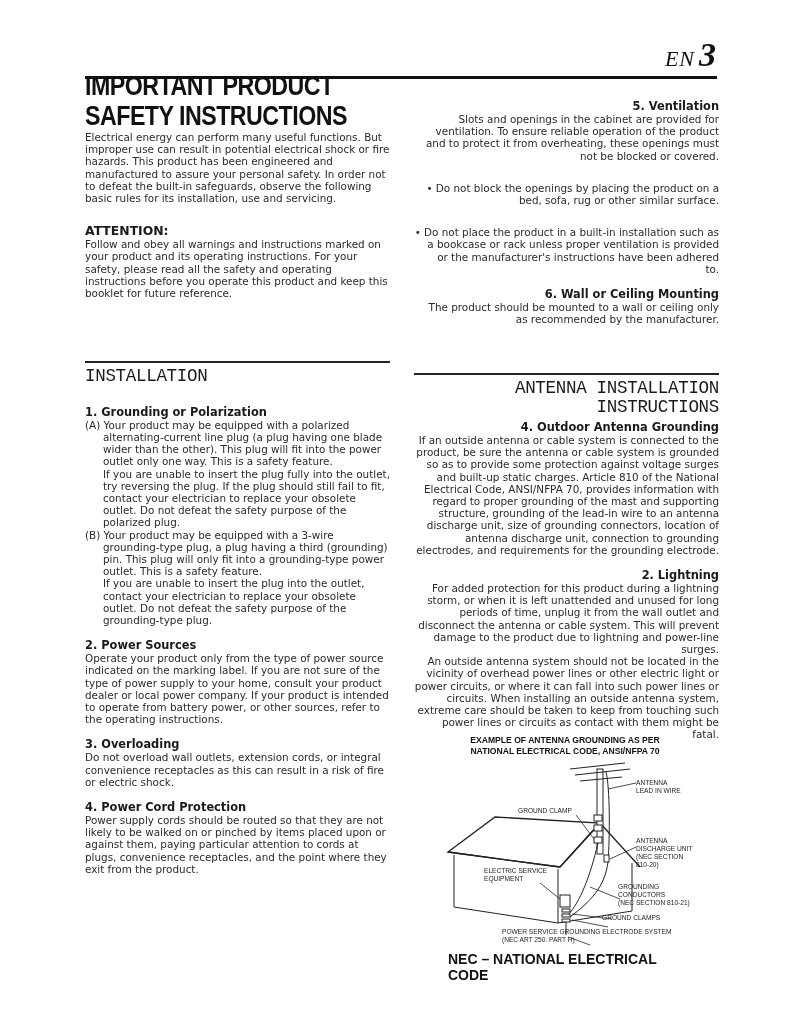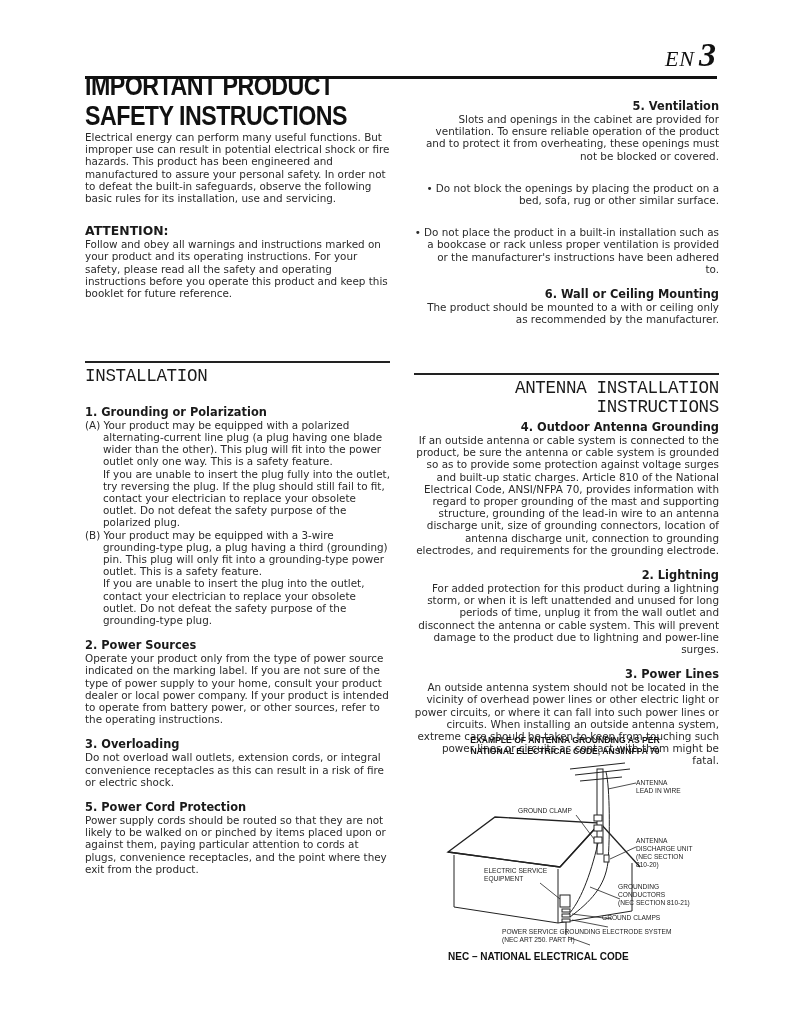--- a/index.html
+++ b/index.html
@@ -26,21 +26,21 @@
   .para { margin: 0; }
   .gap { margin-top: 12px; }
   .item { padding-left: 18px; text-indent: -18px; }
   .item .cont { display: block; text-indent: 0; }
   .bullet { padding-left: 10px; text-indent: -10px; margin-top: 20px; }
 
   .figure { position: absolute; left: 440px; top: 735px; width: 260px; height: 230px; }
   .fig-title { font-family: "Liberation Sans", sans-serif; font-weight: bold; font-size: 8.6px; line-height: 11px; text-align: center; color: #111; width: 230px; margin-left: 10px; }
   .fig-svg { position: absolute; left: 0; top: 22px; }
   .lbl { font-family: "Liberation Sans", sans-serif; font-size: 6.6px; fill: #222; }
-  .nec { position: absolute; left: 8px; top: 216px; font-family: "Liberation Sans", sans-serif; font-weight: bold; font-size: 10px; color: #111; }
+  .nec { position: absolute; left: 8px; top: 216px; font-family: "Liberation Sans", sans-serif; font-weight: bold; font-size: 14px; color: #111; }
 </style>
 </head>
 <body>
 
 <div class="top-rule"></div>
 <div class="page-num">
   <span class="en">EN</span><span class="num">3</span>
 </div>
 
 <div class="col col-left">
@@ -68,48 +68,47 @@
       <span>Your product may be equipped with a 3-wire grounding-type plug, a plug having a third (grounding) pin. This plug will only fit into a grounding-type power outlet. This is a safety feature.</span>
       <span class="cont">If you are unable to insert the plug into the outlet, contact your electrician to replace your obsolete outlet. Do not defeat the safety purpose of the grounding-type plug.</span>
     </div>
 
     <h3 class="gap">2. Power Sources</h3>
     <p class="para">Operate your product only from the type of power source indicated on the marking label. If you are not sure of the type of power supply to your home, consult your product dealer or local power company. If your product is intended to operate from battery power, or other sources, refer to the operating instructions.</p>
 
     <h3 class="gap">3. Overloading</h3>
     <p class="para">Do not overload wall outlets, extension cords, or integral convenience receptacles as this can result in a risk of fire or electric shock.</p>
 
-    <h3 class="gap">5. Power Cord Protection</h3>
+    <h3 class="gap">4. Power Cord Protection</h3>
     <p class="para">Power supply cords should be routed so that they are not likely to be walked on or pinched by items placed upon or against them, paying particular attention to cords at plugs, convenience receptacles, and the point where they exit from the product.</p>
   </div>
 </div>
 
 <div class="col col-right">
   <h3>5. Ventilation</h3>
   <p class="para">Slots and openings in the cabinet are provided for ventilation. To ensure reliable operation of the product and to protect it from overheating, these openings must not be blocked or covered.</p>
   <div class="bullet">• <span>Do not block the openings by placing the product on a bed, sofa, rug or other similar surface.</span></div>
   <div class="bullet">• <span>Do not place the product in a built-in installation such as a bookcase or rack unless proper ventilation is provided or the manufacturer's instructions have been adhered to.</span></div>
 
   <h3 class="gap">6. Wall or Ceiling Mounting</h3>
-  <p class="para">The product should be mounted to a with or ceiling only as recommended by the manufacturer.</p>
+  <p class="para">The product should be mounted to a wall or ceiling only as recommended by the manufacturer.</p>
 
   <div style="margin-top:48px">
     <div class="sec-rule"></div>
     <div class="sec-title">
       <div>ANTENNA INSTALLATION</div>
       <div>INSTRUCTIONS</div>
     </div>
 
     <h3 style="margin-top:3px">4. Outdoor Antenna Grounding</h3>
     <p class="para">If an outside antenna or cable system is connected to the product, be sure the antenna or cable system is grounded so as to provide some protection against voltage surges and built-up static charges. Article 810 of the National Electrical Code, ANSI/NFPA 70, provides information with regard to proper grounding of the mast and supporting structure, grounding of the lead-in wire to an antenna discharge unit, size of grounding connectors, location of antenna discharge unit, connection to grounding electrodes, and requirements for the grounding electrode.</p>
 
     <h3 class="gap">2. Lightning</h3>
     <p class="para">For added protection for this product during a lightning storm, or when it is left unattended and unused for long periods of time, unplug it from the wall outlet and disconnect the antenna or cable system. This will prevent damage to the product due to lightning and power-line surges.</p>
 
-    <h3 class="gap">3. Power Lines</h3>
     <p class="para">An outside antenna system should not be located in the vicinity of overhead power lines or other electric light or power circuits, or where it can fall into such power lines or circuits. When installing an outside antenna system, extreme care should be taken to keep from touching such power lines or circuits as contact with them might be fatal.</p>
   </div>
 </div>
 
 <div class="figure">
   <div class="fig-title">
     <div>EXAMPLE OF ANTENNA GROUNDING AS PER</div>
     <div>NATIONAL ELECTRICAL CODE, ANSI/NFPA 70</div>
   </div>
   <svg class="fig-svg" width="260" height="195" viewBox="0 0 260 195" stroke="#222" fill="none" stroke-width="1">

